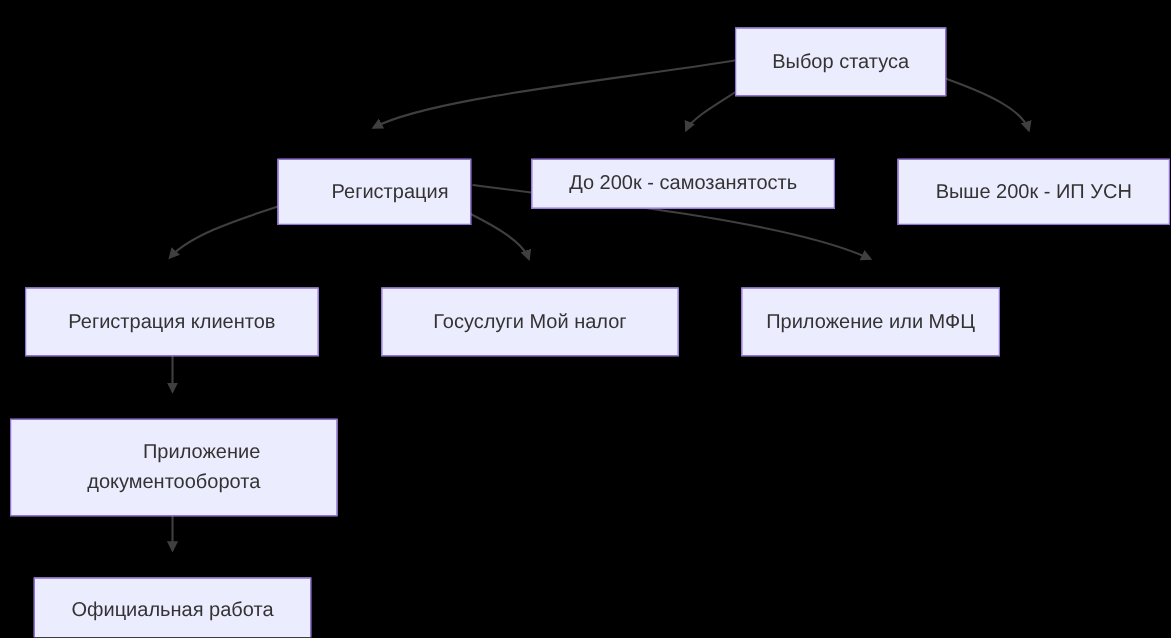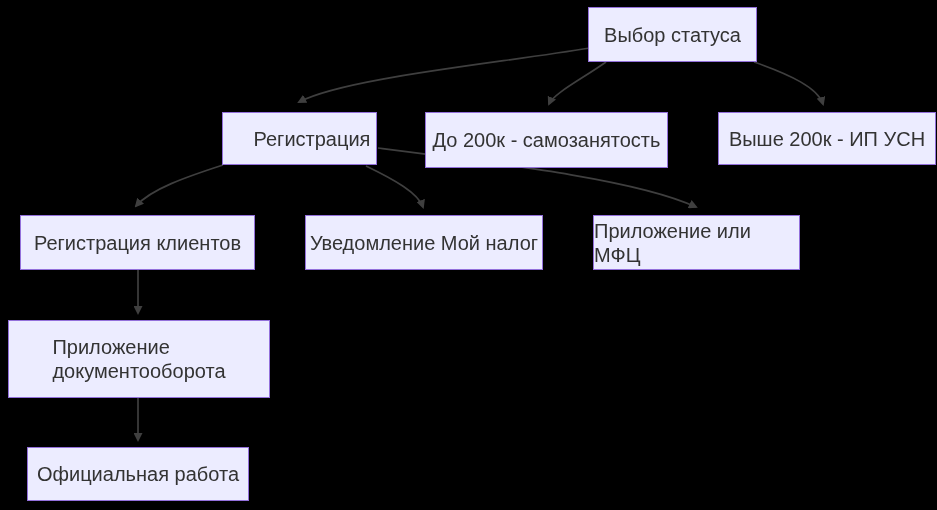--- a/index.html
+++ b/index.html
@@ -29,24 +29,25 @@
   }
   .node {
     position: absolute;
     box-sizing: border-box;
     background: var(--node-fill, #ECECFF);
     border: 1.4px solid var(--node-border, #9370DB);
     color: var(--text-color, #333333);
     display: flex;
     align-items: center;
     justify-content: center;
-    text-align: left;
-    font-size: 20px;
+    text-align: right;
+    font-size: 16px;
     line-height: 24px;
     white-space: pre-line;
+    margin-top: 15px;
   }
 </style>
 </head>
 <body>
 
 <div class="stage" style="--bg: #000000; --node-fill: #ECECFF; --node-border: #9370DB; --text-color: #333333; --edge-color: #3f3f3f;">
   <svg class="edges" xmlns="http://www.w3.org/2000/svg">
     <defs>
       <marker id="arrowhead" markerWidth="9" markerHeight="9" refX="7" refY="4.5" orient="auto" markerUnits="userSpaceOnUse">
         <path d="M0,0 L9,4.5 L0,9 Z" fill="#3f3f3f"></path>
@@ -59,22 +60,22 @@
         <path class="edge" d="M223,165 C186,177 151,189 136,206" marker-end="url(#arrowhead)"></path>
         <path class="edge" d="M366,166 C395,180 418,193 423,207" marker-end="url(#arrowhead)"></path>
         <path class="edge" d="M378,148 C520,166 640,181 696,207" marker-end="url(#arrowhead)"></path>
         <path class="edge" d="M138,270 L138,313" marker-end="url(#arrowhead)"></path>
         <path class="edge" d="M138,398 L138,440" marker-end="url(#arrowhead)"></path>
       </g>
   </svg>
   <div id="node-layer">
       <div class="node" style="left: 588px; top: 7px; width: 169px; height: 55px;">Выбор статуса</div>
       <div class="node" style="left: 222px; top: 112px; width: 155px; height: 53px; padding-left: 25px;">Регистрация</div>
-      <div class="node" style="left: 425px; top: 112px; width: 243px; height: 56px;">До 200к - самозанятость</div>
+      <div class="node" style="left: 425px; top: 112px; width: 243px; height: 40px;">До 200к - самозанятость</div>
       <div class="node" style="left: 718px; top: 112px; width: 218px; height: 53px;">Выше 200к - ИП УСН</div>
       <div class="node" style="left: 20px; top: 215px; width: 235px; height: 55px;">Регистрация клиентов</div>
-      <div class="node" style="left: 305px; top: 215px; width: 238px; height: 55px;">Уведомление Мой налог</div>
+      <div class="node" style="left: 305px; top: 215px; width: 238px; height: 55px;">Госуслуги Мой налог</div>
       <div class="node" style="left: 593px; top: 215px; width: 207px; height: 55px;">Приложение или МФЦ</div>
       <div class="node" style="left: 8px; top: 320px; width: 262px; height: 78px;">Приложение
 документооборота</div>
       <div class="node" style="left: 27px; top: 447px; width: 222px; height: 54px;">Официальная работа</div>
     </div>
 </div>
 
 </body></html>

